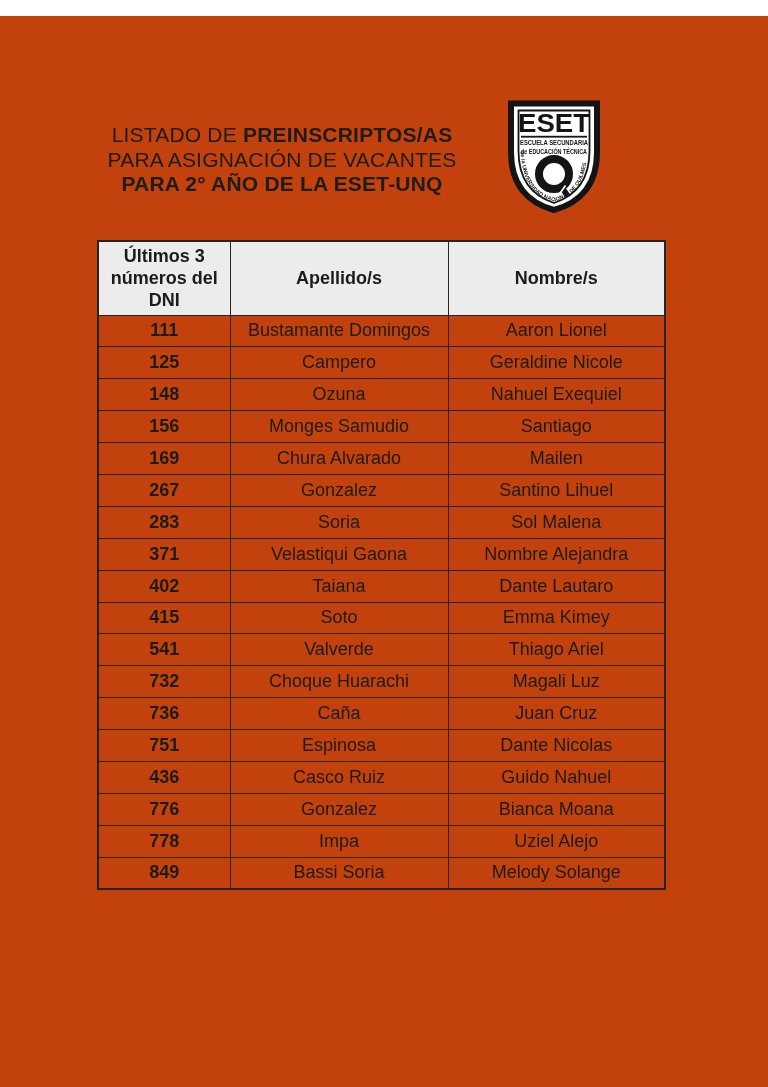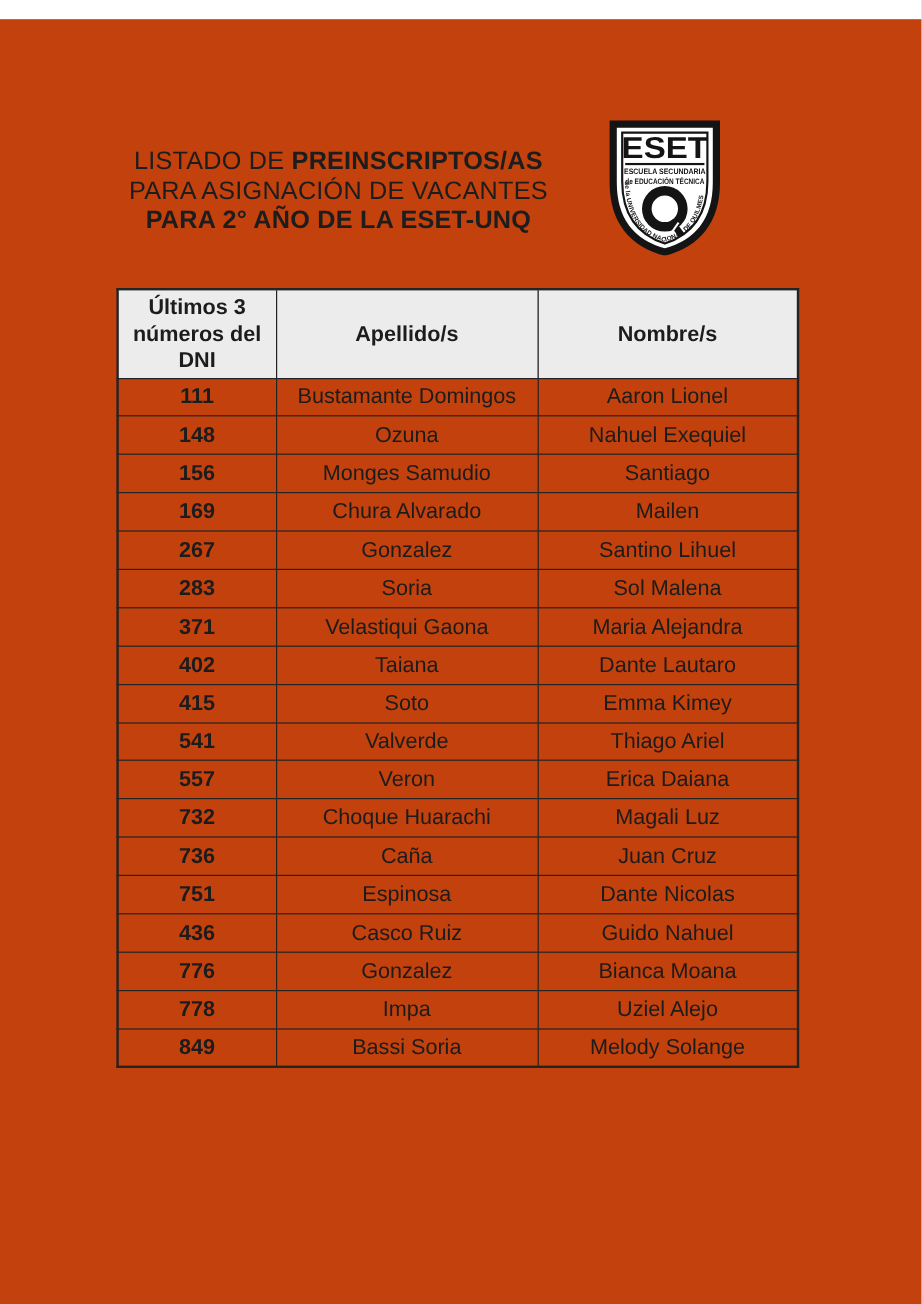--- a/index.html
+++ b/index.html
@@ -120,20 +120,25 @@
         <th>Nombre/s</th>
       </tr>
     </thead>
     <tbody id="table-body">
         <tr>
           <td class="dni-cell">111</td>
           <td class="apellido-cell">Bustamante Domingos</td>
           <td class="nombre-cell">Aaron Lionel</td>
         </tr>
         <tr>
+          <td class="dni-cell">125</td>
+          <td class="apellido-cell">Campero</td>
+          <td class="nombre-cell">Geraldine Nicole</td>
+        </tr>
+        <tr>
           <td class="dni-cell">148</td>
           <td class="apellido-cell">Ozuna</td>
           <td class="nombre-cell">Nahuel Exequiel</td>
         </tr>
         <tr>
           <td class="dni-cell">156</td>
           <td class="apellido-cell">Monges Samudio</td>
           <td class="nombre-cell">Santiago</td>
         </tr>
         <tr>
@@ -147,43 +152,38 @@
           <td class="nombre-cell">Santino Lihuel</td>
         </tr>
         <tr>
           <td class="dni-cell">283</td>
           <td class="apellido-cell">Soria</td>
           <td class="nombre-cell">Sol Malena</td>
         </tr>
         <tr>
           <td class="dni-cell">371</td>
           <td class="apellido-cell">Velastiqui Gaona</td>
-          <td class="nombre-cell">Maria Alejandra</td>
+          <td class="nombre-cell">Nombre Alejandra</td>
         </tr>
         <tr>
           <td class="dni-cell">402</td>
           <td class="apellido-cell">Taiana</td>
           <td class="nombre-cell">Dante Lautaro</td>
         </tr>
         <tr>
           <td class="dni-cell">415</td>
           <td class="apellido-cell">Soto</td>
           <td class="nombre-cell">Emma Kimey</td>
         </tr>
         <tr>
           <td class="dni-cell">541</td>
           <td class="apellido-cell">Valverde</td>
           <td class="nombre-cell">Thiago Ariel</td>
         </tr>
         <tr>
-          <td class="dni-cell">557</td>
-          <td class="apellido-cell">Veron</td>
-          <td class="nombre-cell">Erica Daiana</td>
-        </tr>
-        <tr>
           <td class="dni-cell">732</td>
           <td class="apellido-cell">Choque Huarachi</td>
           <td class="nombre-cell">Magali Luz</td>
         </tr>
         <tr>
           <td class="dni-cell">736</td>
           <td class="apellido-cell">Caña</td>
           <td class="nombre-cell">Juan Cruz</td>
         </tr>
         <tr>

